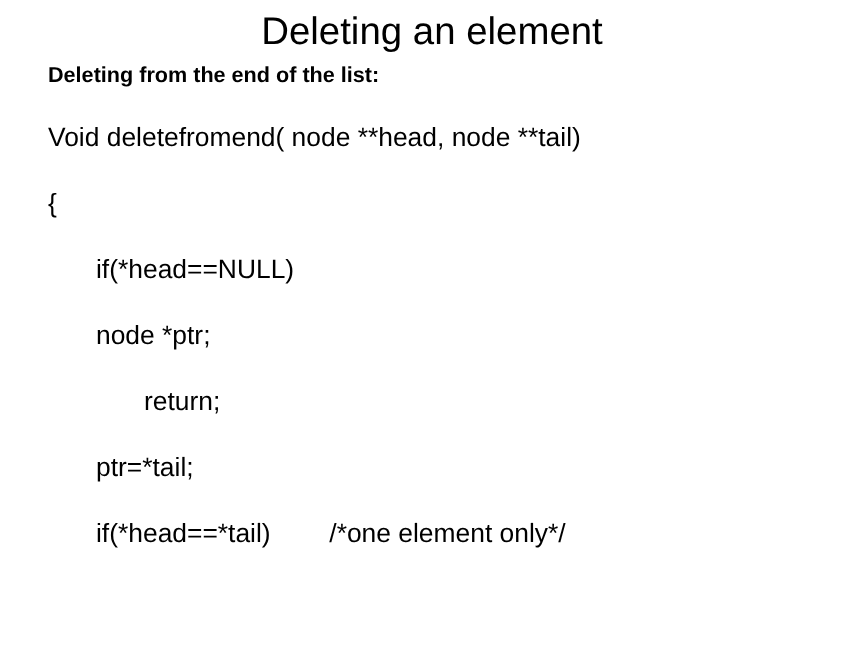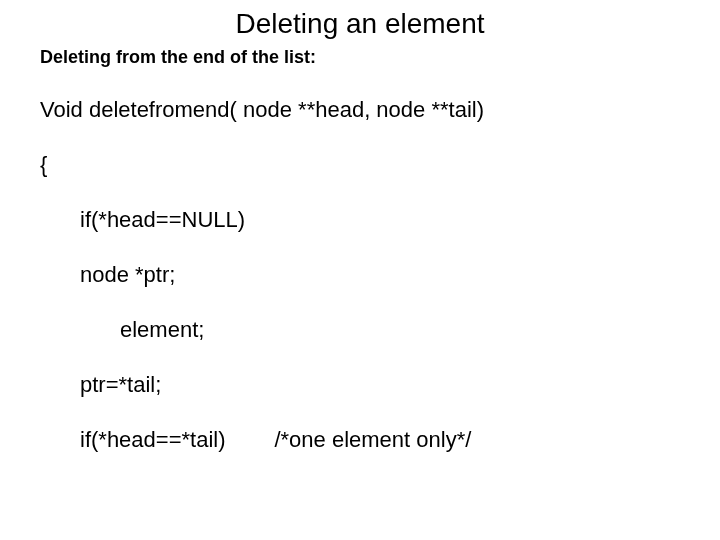--- a/index.html
+++ b/index.html
@@ -12,21 +12,21 @@
     color: #000;
   }
   .slide {
     width: 720px;
     height: 540px;
     box-sizing: border-box;
     padding: 8px 40px 0 40px;
     position: relative;
   }
   .title {
-    font-size: 28px;
+    font-size: 32px;
     font-weight: normal;
     text-align: center;
     margin: 0 0 6px 0;
     padding-left: 80px;
     padding-right: 80px;
   }
   .subtitle {
     font-size: 18px;
     font-weight: bold;
     margin: 0;
@@ -45,21 +45,21 @@
 <body>
 
 <div class="slide">
   <h1 class="title">Deleting an element</h1>
   <div class="subtitle">Deleting from the end of the list:</div>
   <div class="code">
 <div>Void deletefromend( node **head, node **tail)</div>
 <div>{</div>
 <div class="ind1">if(*head==NULL)</div>
 <div class="ind1">node *ptr;</div>
-<div class="ind2">element;</div>
+<div class="ind2">return;</div>
 <div class="ind1">ptr=*tail;</div>
 <div class="ind1">if(*head==*tail)        /*one element only*/</div>
 
 
 
 
 
 
 
   </div>

